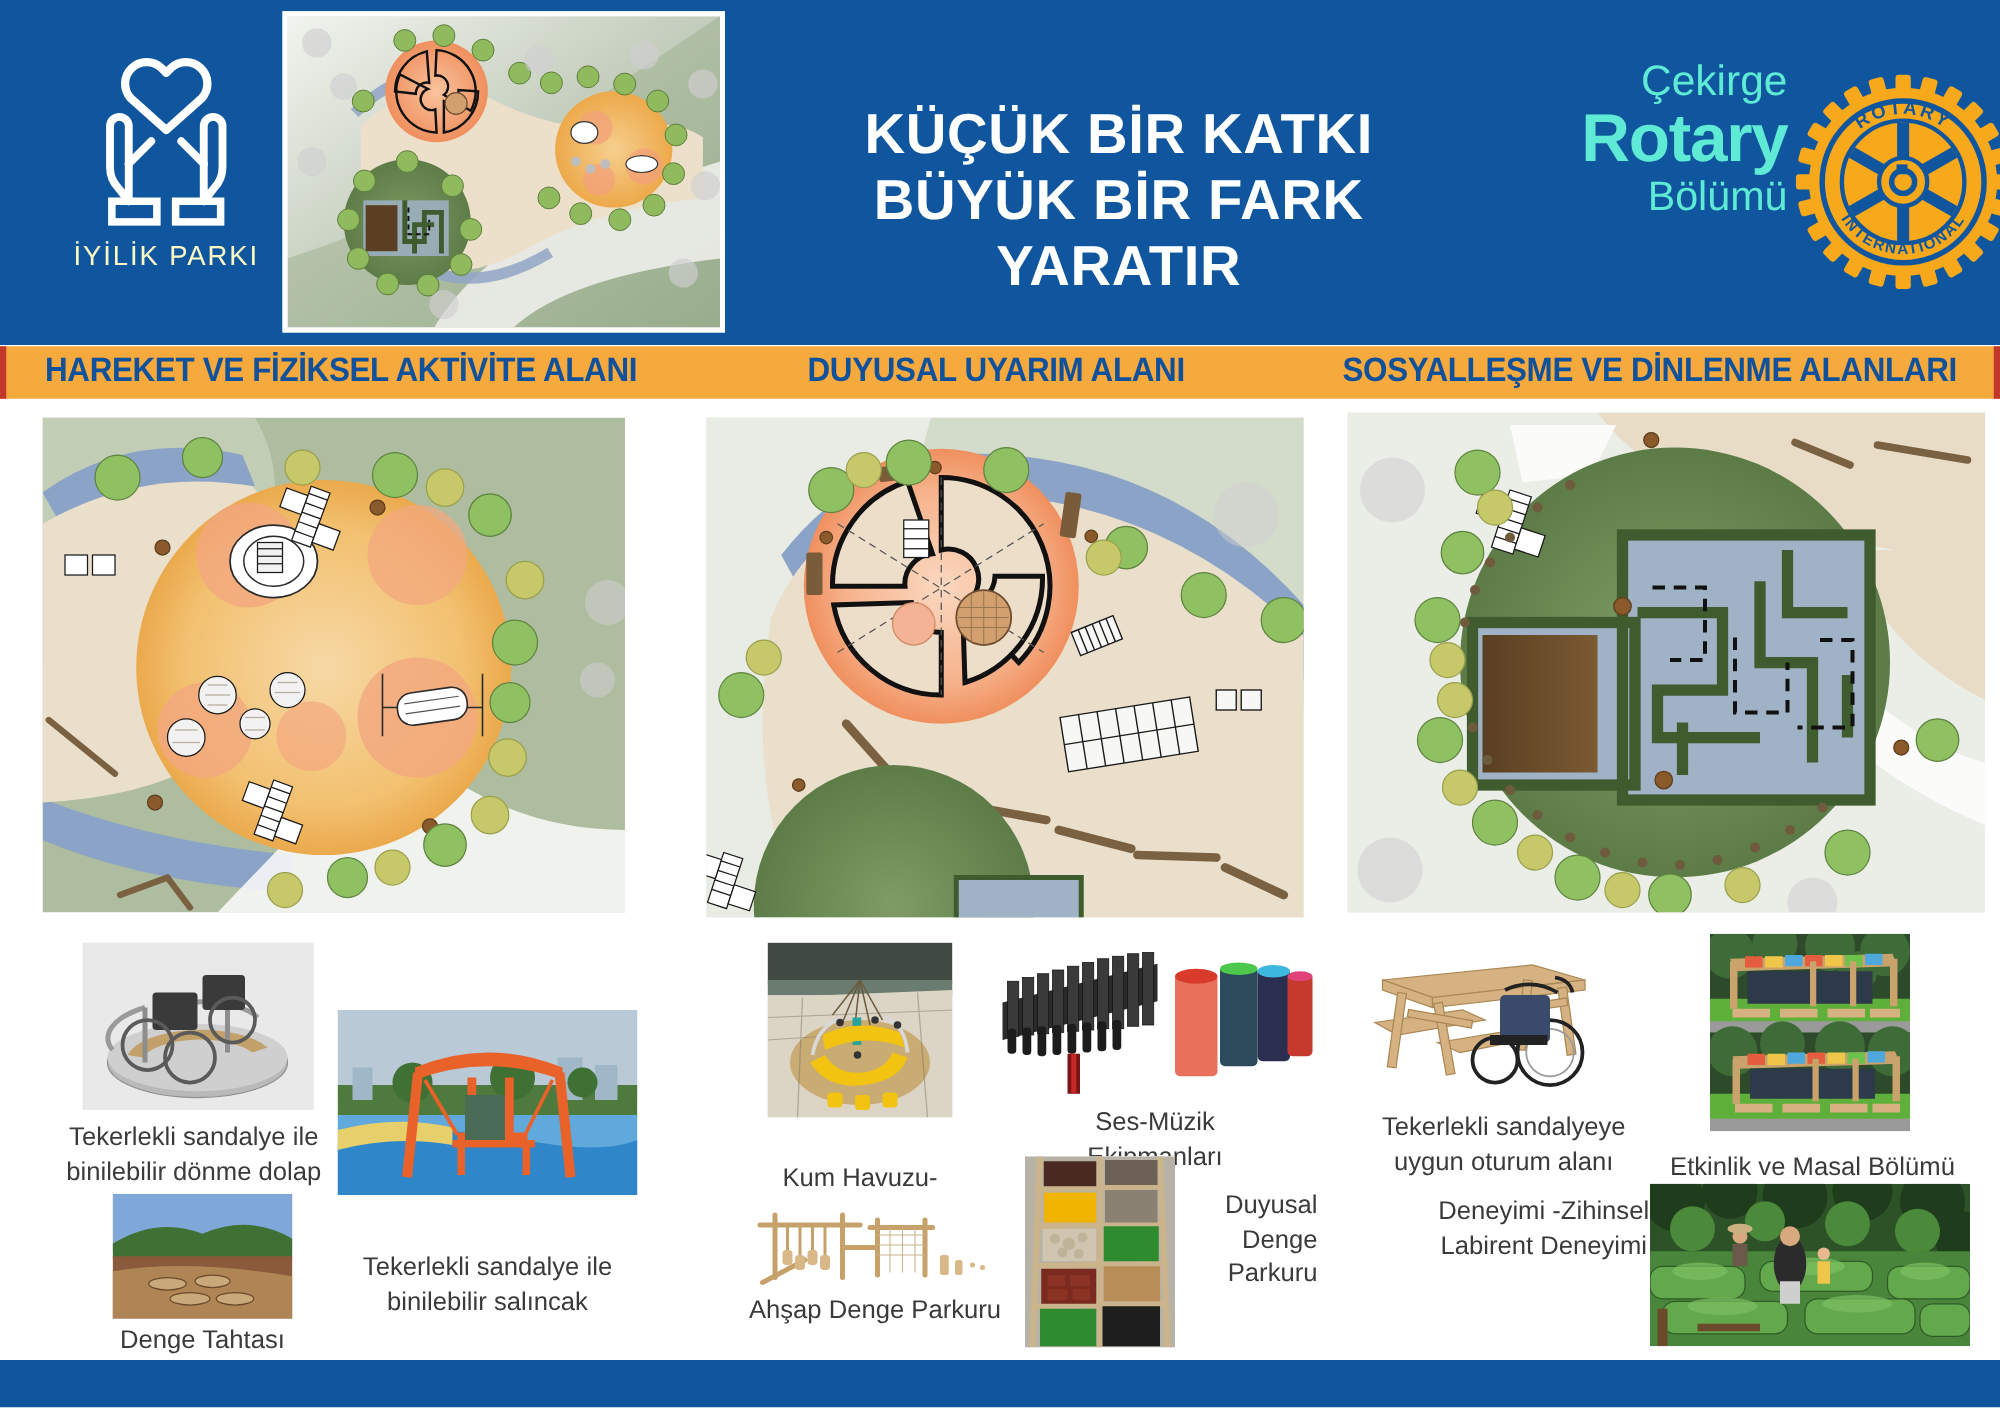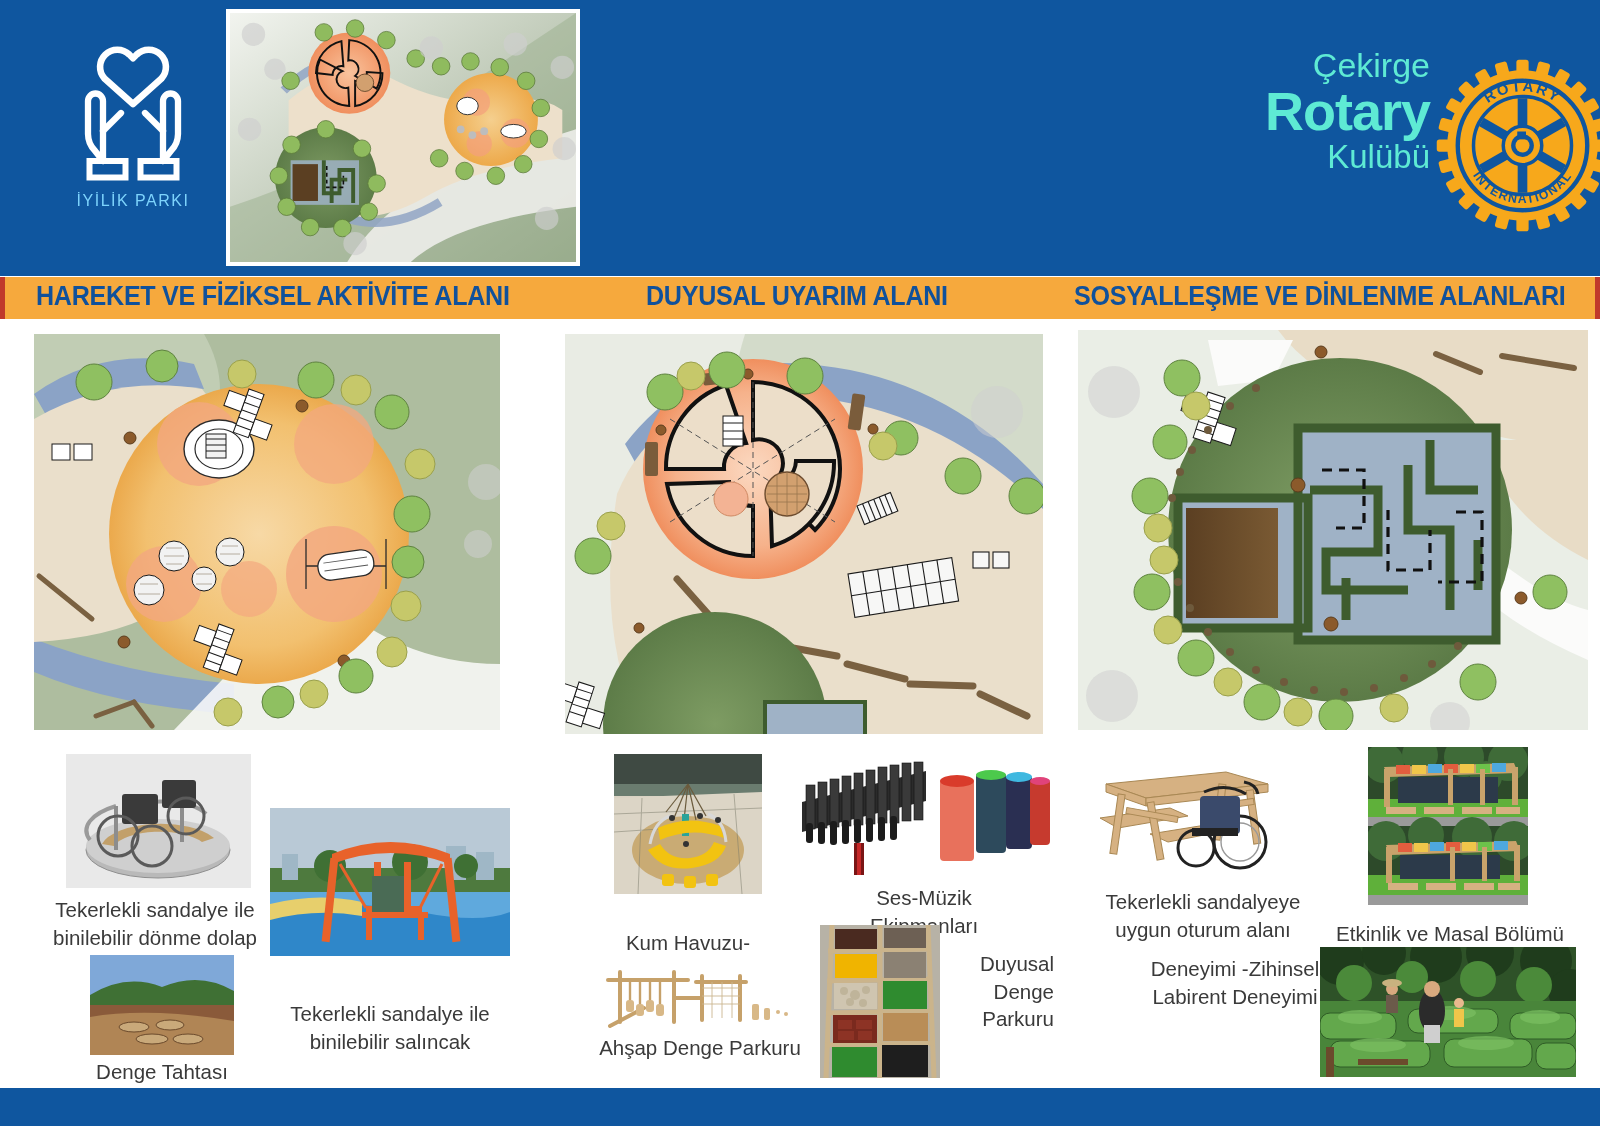--- a/index.html
+++ b/index.html
@@ -3,21 +3,21 @@
 <meta charset="utf-8">
 <style>
   html,body{margin:0;padding:0;background:#fff;}
   body{width:1600px;height:1126px;position:relative;overflow:hidden;
        font-family:"Liberation Sans","DejaVu Sans",sans-serif;}
 
   
   #header{position:absolute;left:0;top:0;width:1600px;height:276px;background:#0F569F;}
   #logo-block{position:absolute;left:48px;top:38px;width:170px;height:200px;}
   #logo-mark{width:150px;height:150px;margin:0 auto;display:block;}
-  #logo-text{color:#7dd3fc;font-size:16px;letter-spacing:1.5px;text-align:center;margin-top:4px;}
+  #logo-text{color:#fef9c3;font-size:22px;letter-spacing:1.5px;text-align:center;margin-top:4px;}
 
   #plan-thumb{position:absolute;left:226px;top:9px;width:354px;height:257px;
               border:4px solid #fff;box-sizing:border-box;overflow:hidden;background:#e8ece4;}
   #plan-thumb svg{display:block;width:100%;height:100%;}
 
   #main-title{position:absolute;left:600px;top:80px;width:590px;text-align:center;color:#fff;
               font-weight:bold;font-size:45px;line-height:1.18;letter-spacing:.5px;}
 
   #rotary-block{position:absolute;left:1235px;top:48px;width:355px;height:200px;}
   #rotary-words{position:absolute;left:0;top:0;width:195px;text-align:right;color:#5eead4;}
@@ -156,26 +156,30 @@
         <circle cx="206" cy="36" r="12"></circle>
           <circle cx="292" cy="32" r="12"></circle>
           <circle cx="340" cy="56" r="12"></circle>
         <circle cx="342" cy="140" r="12"></circle>
           <circle cx="128" cy="238" r="12"></circle>
           <circle cx="324" cy="212" r="12"></circle>
       </g>
     </svg>
   </div>
 
+  <div id="main-title">
+    <div>KÜÇÜK BİR KATKI</div>
+    <div>BÜYÜK BİR FARK YARATIR</div>
+  </div>
 
   <div id="rotary-block">
     <div id="rotary-words">
       <div class="r-cek">Çekirge</div>
       <div class="r-rot">Rotary</div>
-      <div class="r-kul">Kulübü</div>
+      <div class="r-kul">Bölümü</div>
     </div>
     <svg id="rotary-wheel" viewBox="0 0 200 200">
       <defs>
         <path id="arcTop" d="M100 100 m-62 0 a62 62 0 0 1 124 0" fill="none"></path>
         <path id="arcBot" d="M100 100 m-66 0 a66 66 0 0 0 132 0" fill="none"></path>
       </defs>
       <g fill="#F7A81B">
         <g>
           <circle cx="100" cy="100" r="86"></circle>
         </g>

